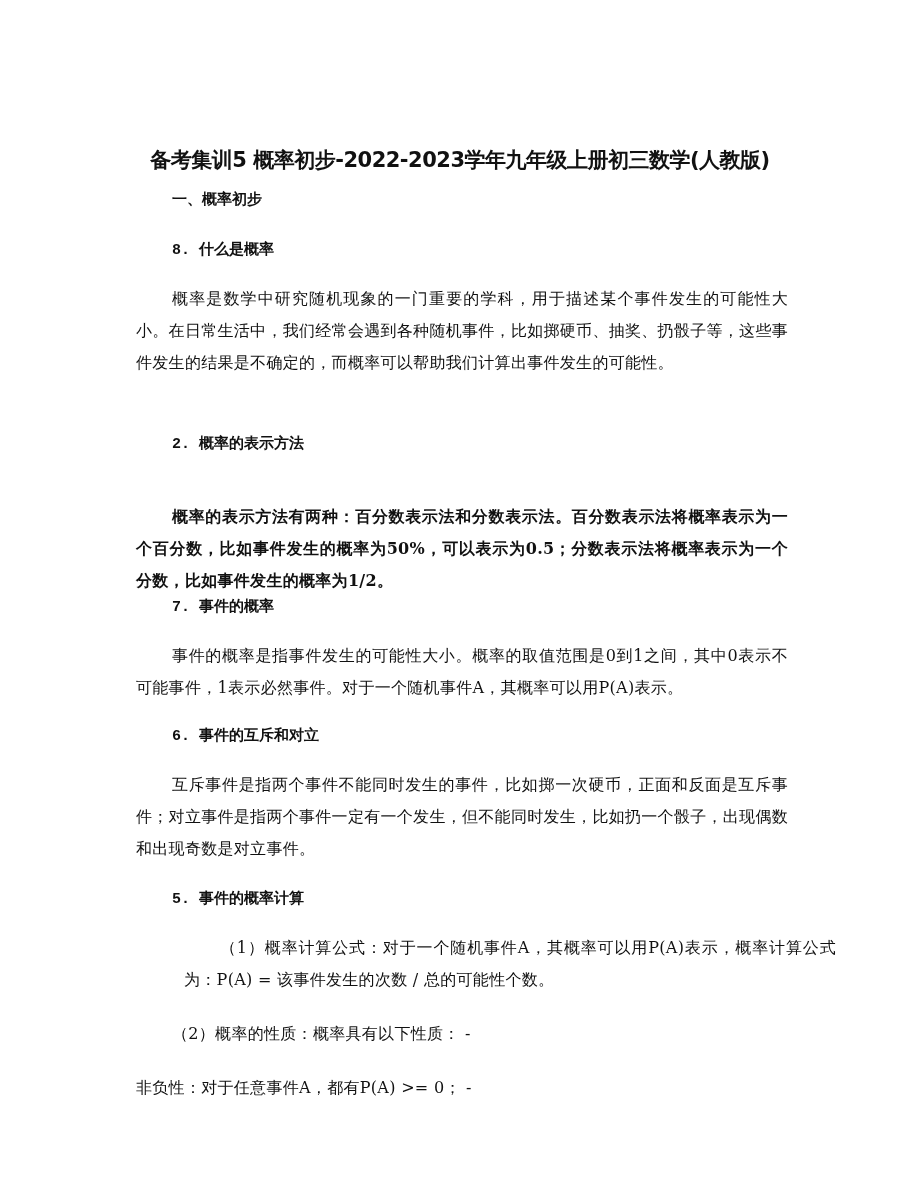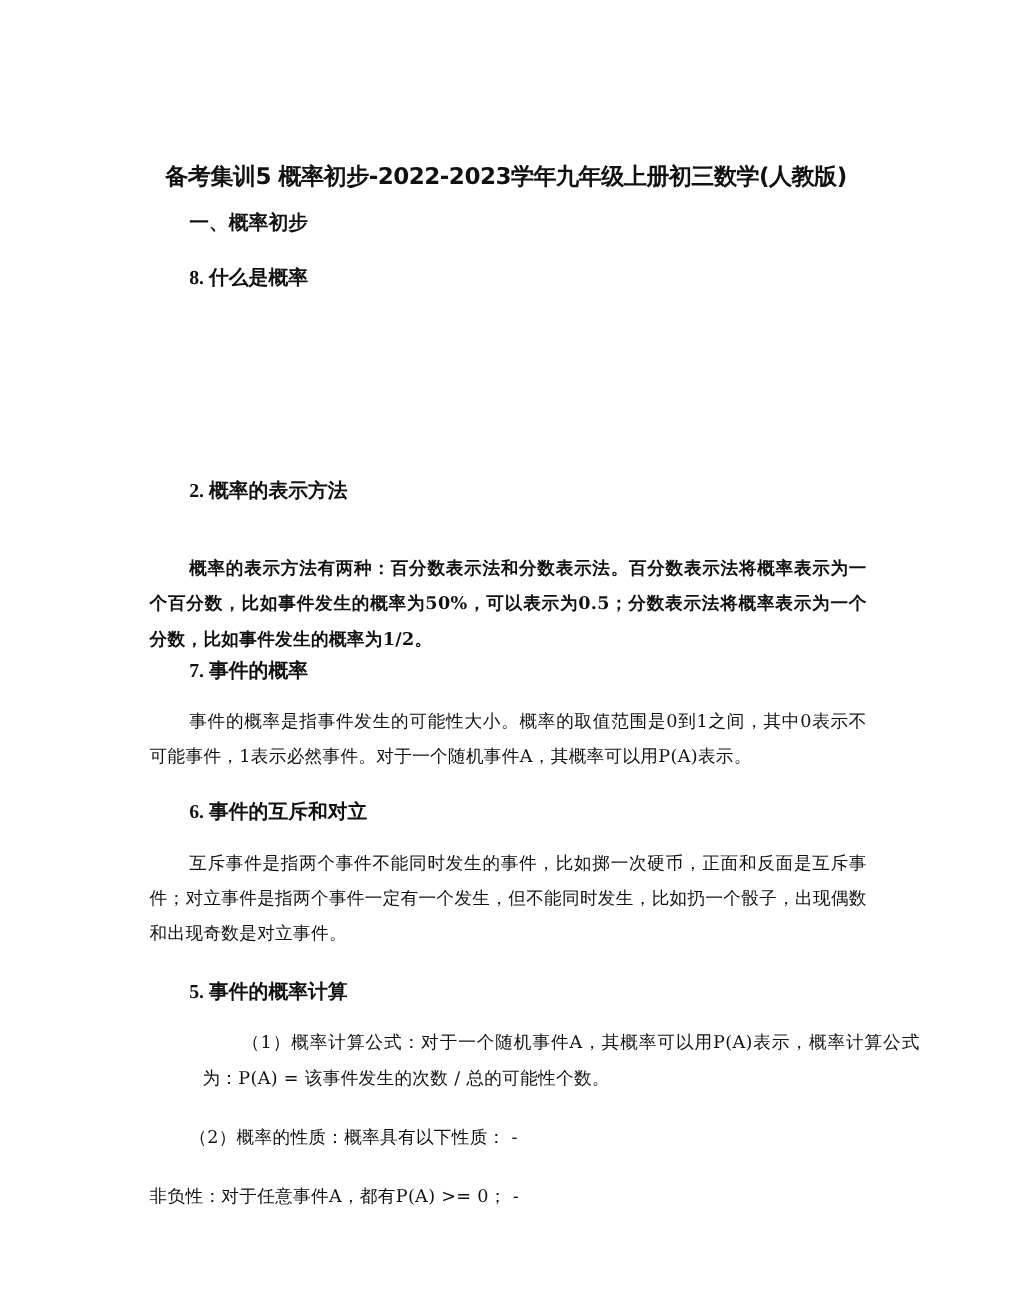--- a/index.html
+++ b/index.html
@@ -9,40 +9,41 @@
     color: #111111;
   }
   .page { position: absolute; left: 0; top: 0; width: 920px; height: 846px; }
   .title {
     position: absolute; left: 0; width: 920px; top: 146px;
     text-align: center; font-weight: bold; font-size: 21px;
     font-family: "DejaVu Sans", "Liberation Sans", sans-serif;
     letter-spacing: -0.5px;
   }
   .h {
-    position: absolute; left: 172px; font-size: 18px; font-weight: bold;
-    font-family: Liberation Serif, serif;
+    position: absolute; left: 172px; font-size: 15px; font-weight: bold;
+    font-family: Liberation Mono, monospace;
   }
   .p {
     position: absolute; left: 136px; width: 652px;
     font-size: 16px; line-height: 32px;
     text-indent: 36px; text-align: justify; text-align-last: left;
     letter-spacing: 0.3px;
   }
   .p.noindent { text-indent: 0; }
 </style>
 </head>
 <body>
 
 <div class="page">
   <div class="title">备考集训5 概率初步-2022-2023学年九年级上册初三数学(人教版)</div>
 
   <div class="h" style="top:190px;">一、概率初步</div>
 
   <div class="h" style="top:240px;">8. 什么是概率</div>
+  <div class="p" style="top:283px;">概率是数学中研究随机现象的一门重要的学科，用于描述某个事件发生的可能性大小。在日常生活中，我们经常会遇到各种随机事件，比如掷硬币、抽奖、扔骰子等，这些事件发生的结果是不确定的，而概率可以帮助我们计算出事件发生的可能性。</div>
 
   <div class="h" style="top:434px;">2. 概率的表示方法</div>
   <div class="p" style="top:501px;font-weight:bold;">概率的表示方法有两种：百分数表示法和分数表示法。百分数表示法将概率表示为一个百分数，比如事件发生的概率为50%，可以表示为0.5；分数表示法将概率表示为一个分数，比如事件发生的概率为1/2。</div>
 
   <div class="h" style="top:597px;">7. 事件的概率</div>
   <div class="p" style="top:640px;">事件的概率是指事件发生的可能性大小。概率的取值范围是0到1之间，其中0表示不可能事件，1表示必然事件。对于一个随机事件A，其概率可以用P(A)表示。</div>
 
   <div class="h" style="top:726px;">6. 事件的互斥和对立</div>
   <div class="p" style="top:769px;">互斥事件是指两个事件不能同时发生的事件，比如掷一次硬币，正面和反面是互斥事件；对立事件是指两个事件一定有一个发生，但不能同时发生，比如扔一个骰子，出现偶数和出现奇数是对立事件。</div>
 

